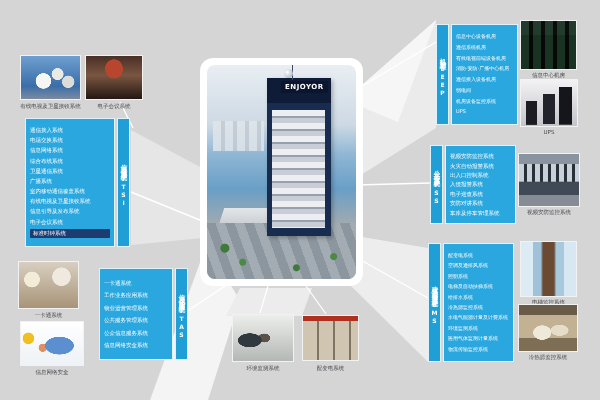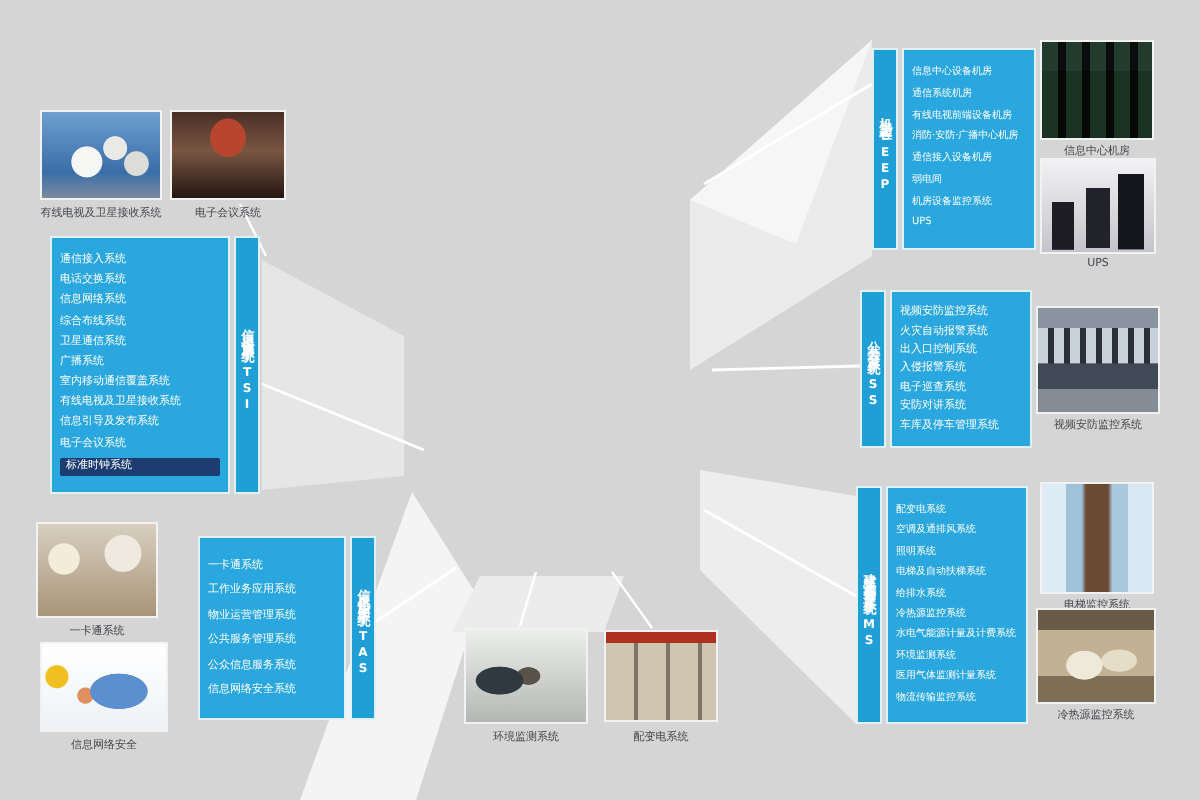--- a/index.html
+++ b/index.html
@@ -203,20 +203,33 @@
         <div>电梯及自动扶梯系统</div>
         <div>给排水系统</div>
         <div>冷热源监控系统</div>
         <div>水电气能源计量及计费系统</div>
         <div>环境监测系统</div>
         <div>医用气体监测计量系统</div>
         <div>物流传输监控系统</div>
       </div>
   </div>
 
+  <div class="card">
+    <div class="scene">
+      <div class="city"></div>
+      <div class="podium"></div>
+      <div class="ground"></div>
+      <div class="tower">
+        <div class="floors"></div>
+        <div class="sign">ENJOYOR</div>
+      </div>
+      <div class="mast"></div>
+      <div class="dish"></div>
+    </div>
+  </div>
 
   <div class="photo ph-satellite" style="left:20px;top:55px;width:61px;height:45px;"></div>
   <div class="caption" style="left:10px;top:103px;width:81px;">有线电视及卫星接收系统</div>
 
   <div class="photo ph-conference" style="left:85px;top:55px;width:58px;height:45px;"></div>
   <div class="caption" style="left:75px;top:103px;width:78px;">电子会议系统</div>
 
   <div class="photo ph-counter" style="left:18px;top:261px;width:61px;height:48px;"></div>
   <div class="caption" style="left:8px;top:312px;width:81px;">一卡通系统</div>
 

